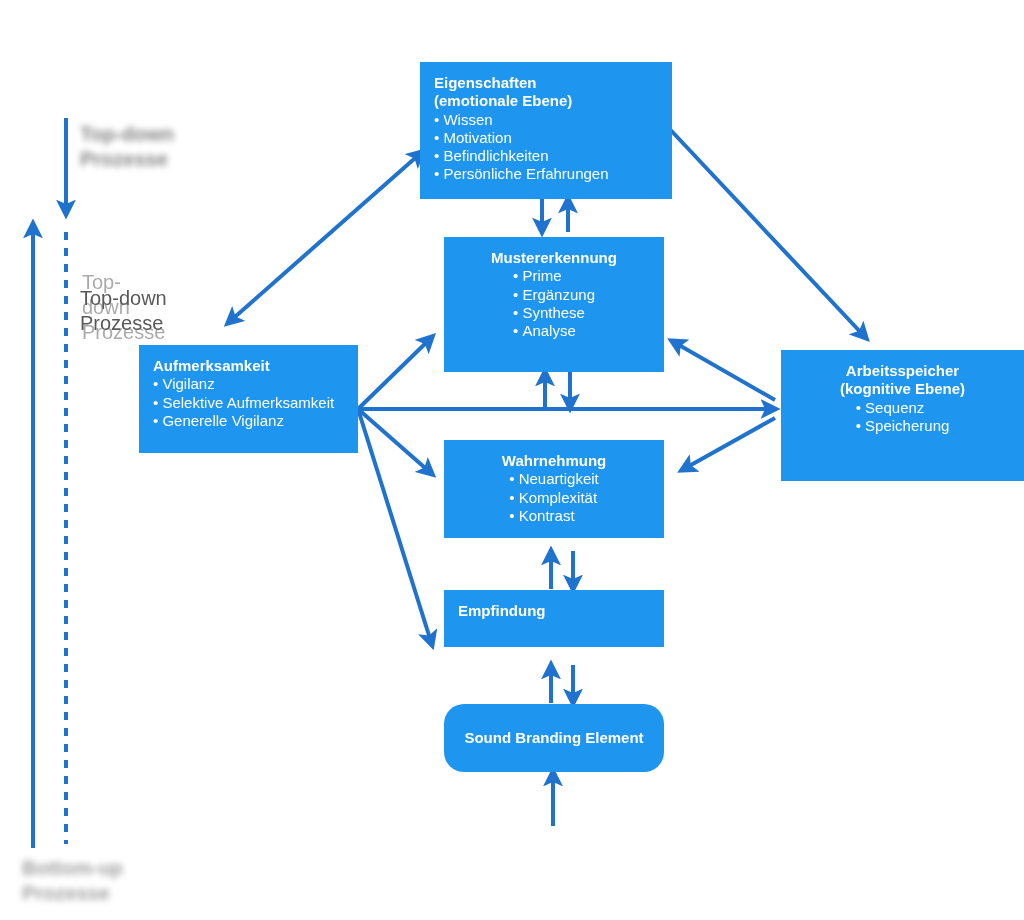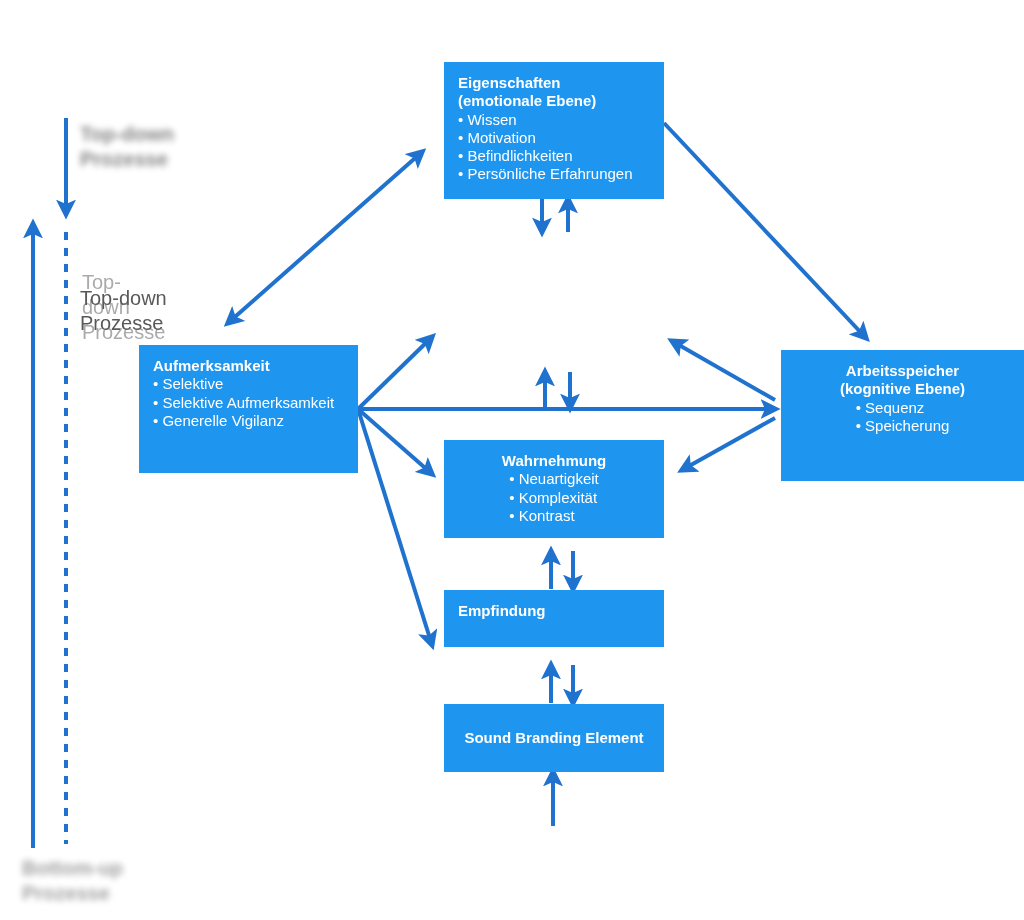--- a/index.html
+++ b/index.html
@@ -149,36 +149,47 @@
     <line x1="358" y1="409" x2="432" y2="337" stroke="#1f72cd" stroke-width="4" marker-end="url(#ah)"></line>
     <line x1="358" y1="409" x2="775" y2="409" stroke="#1f72cd" stroke-width="4" marker-end="url(#ah)"></line>
     <line x1="358" y1="409" x2="432" y2="474" stroke="#1f72cd" stroke-width="4" marker-end="url(#ah)"></line>
     <line x1="358" y1="409" x2="432" y2="645" stroke="#1f72cd" stroke-width="4" marker-end="url(#ah)"></line>
 
     
     <line x1="775" y1="400" x2="672" y2="341" stroke="#1f72cd" stroke-width="4" marker-end="url(#ah)"></line>
     <line x1="775" y1="418" x2="682" y2="470" stroke="#1f72cd" stroke-width="4" marker-end="url(#ah)"></line>
   </svg>
 
-  <div class="node" style="left:444px; top:62px; width:220px; height:137px;">
+  <div class="node" style="left:420px; top:62px; width:252px; height:137px;">
     <div class="title">Eigenschaften
 (emotionale Ebene)</div>
     <ul>
       <li>Wissen</li>
       <li>Motivation</li>
       <li>Befindlichkeiten</li>
       <li>Persönliche Erfahrungen</li>
     </ul>
   </div>
 
-
-  <div class="node" style="left:139px; top:345px; width:219px; height:128px;">
+  <div class="node centered" style="left:444px; top:237px; width:220px; height:135px;">
+    <div class="wrap">
+      <div class="title">Mustererkennung</div>
+      <ul class="inner">
+        <li>Prime</li>
+        <li>Ergänzung</li>
+        <li>Synthese</li>
+        <li>Analyse</li>
+      </ul>
+    </div>
+  </div>
+
+  <div class="node" style="left:139px; top:345px; width:219px; height:108px;">
     <div class="title">Aufmerksamkeit</div>
     <ul>
-      <li>Selektive</li>
+      <li>Vigilanz</li>
       <li>Selektive Aufmerksamkeit</li>
       <li>Generelle Vigilanz</li>
     </ul>
   </div>
 
   <div class="node centered" style="left:781px; top:350px; width:243px; height:131px;">
     <div class="wrap">
       <div class="title">Arbeitsspeicher
 (kognitive Ebene)</div>
       <ul class="inner">
@@ -196,21 +207,21 @@
         <li>Komplexität</li>
         <li>Kontrast</li>
       </ul>
     </div>
   </div>
 
   <div class="node" style="left:444px; top:590px; width:220px; height:57px;">
     <div class="title">Empfindung</div>
   </div>
 
-  <div class="node onlytitle" style="left:444px; top:704px; width:220px; height:68px;">
+  <div class="node onlytitle" style="left:444px; top:704px; width:220px; height:68px;border-radius:20px;">
     <div class="title">Sound Branding Element</div>
   </div>
 
   <div class="side-label blurred" style="left:80px; top:122px;">Top-down
 Prozesse</div>
 
   <div class="side-label ghost" style="left:80px; top:261px;">
     <span>Top-down
 Prozesse</span>
     <span class="dup">Top-down

